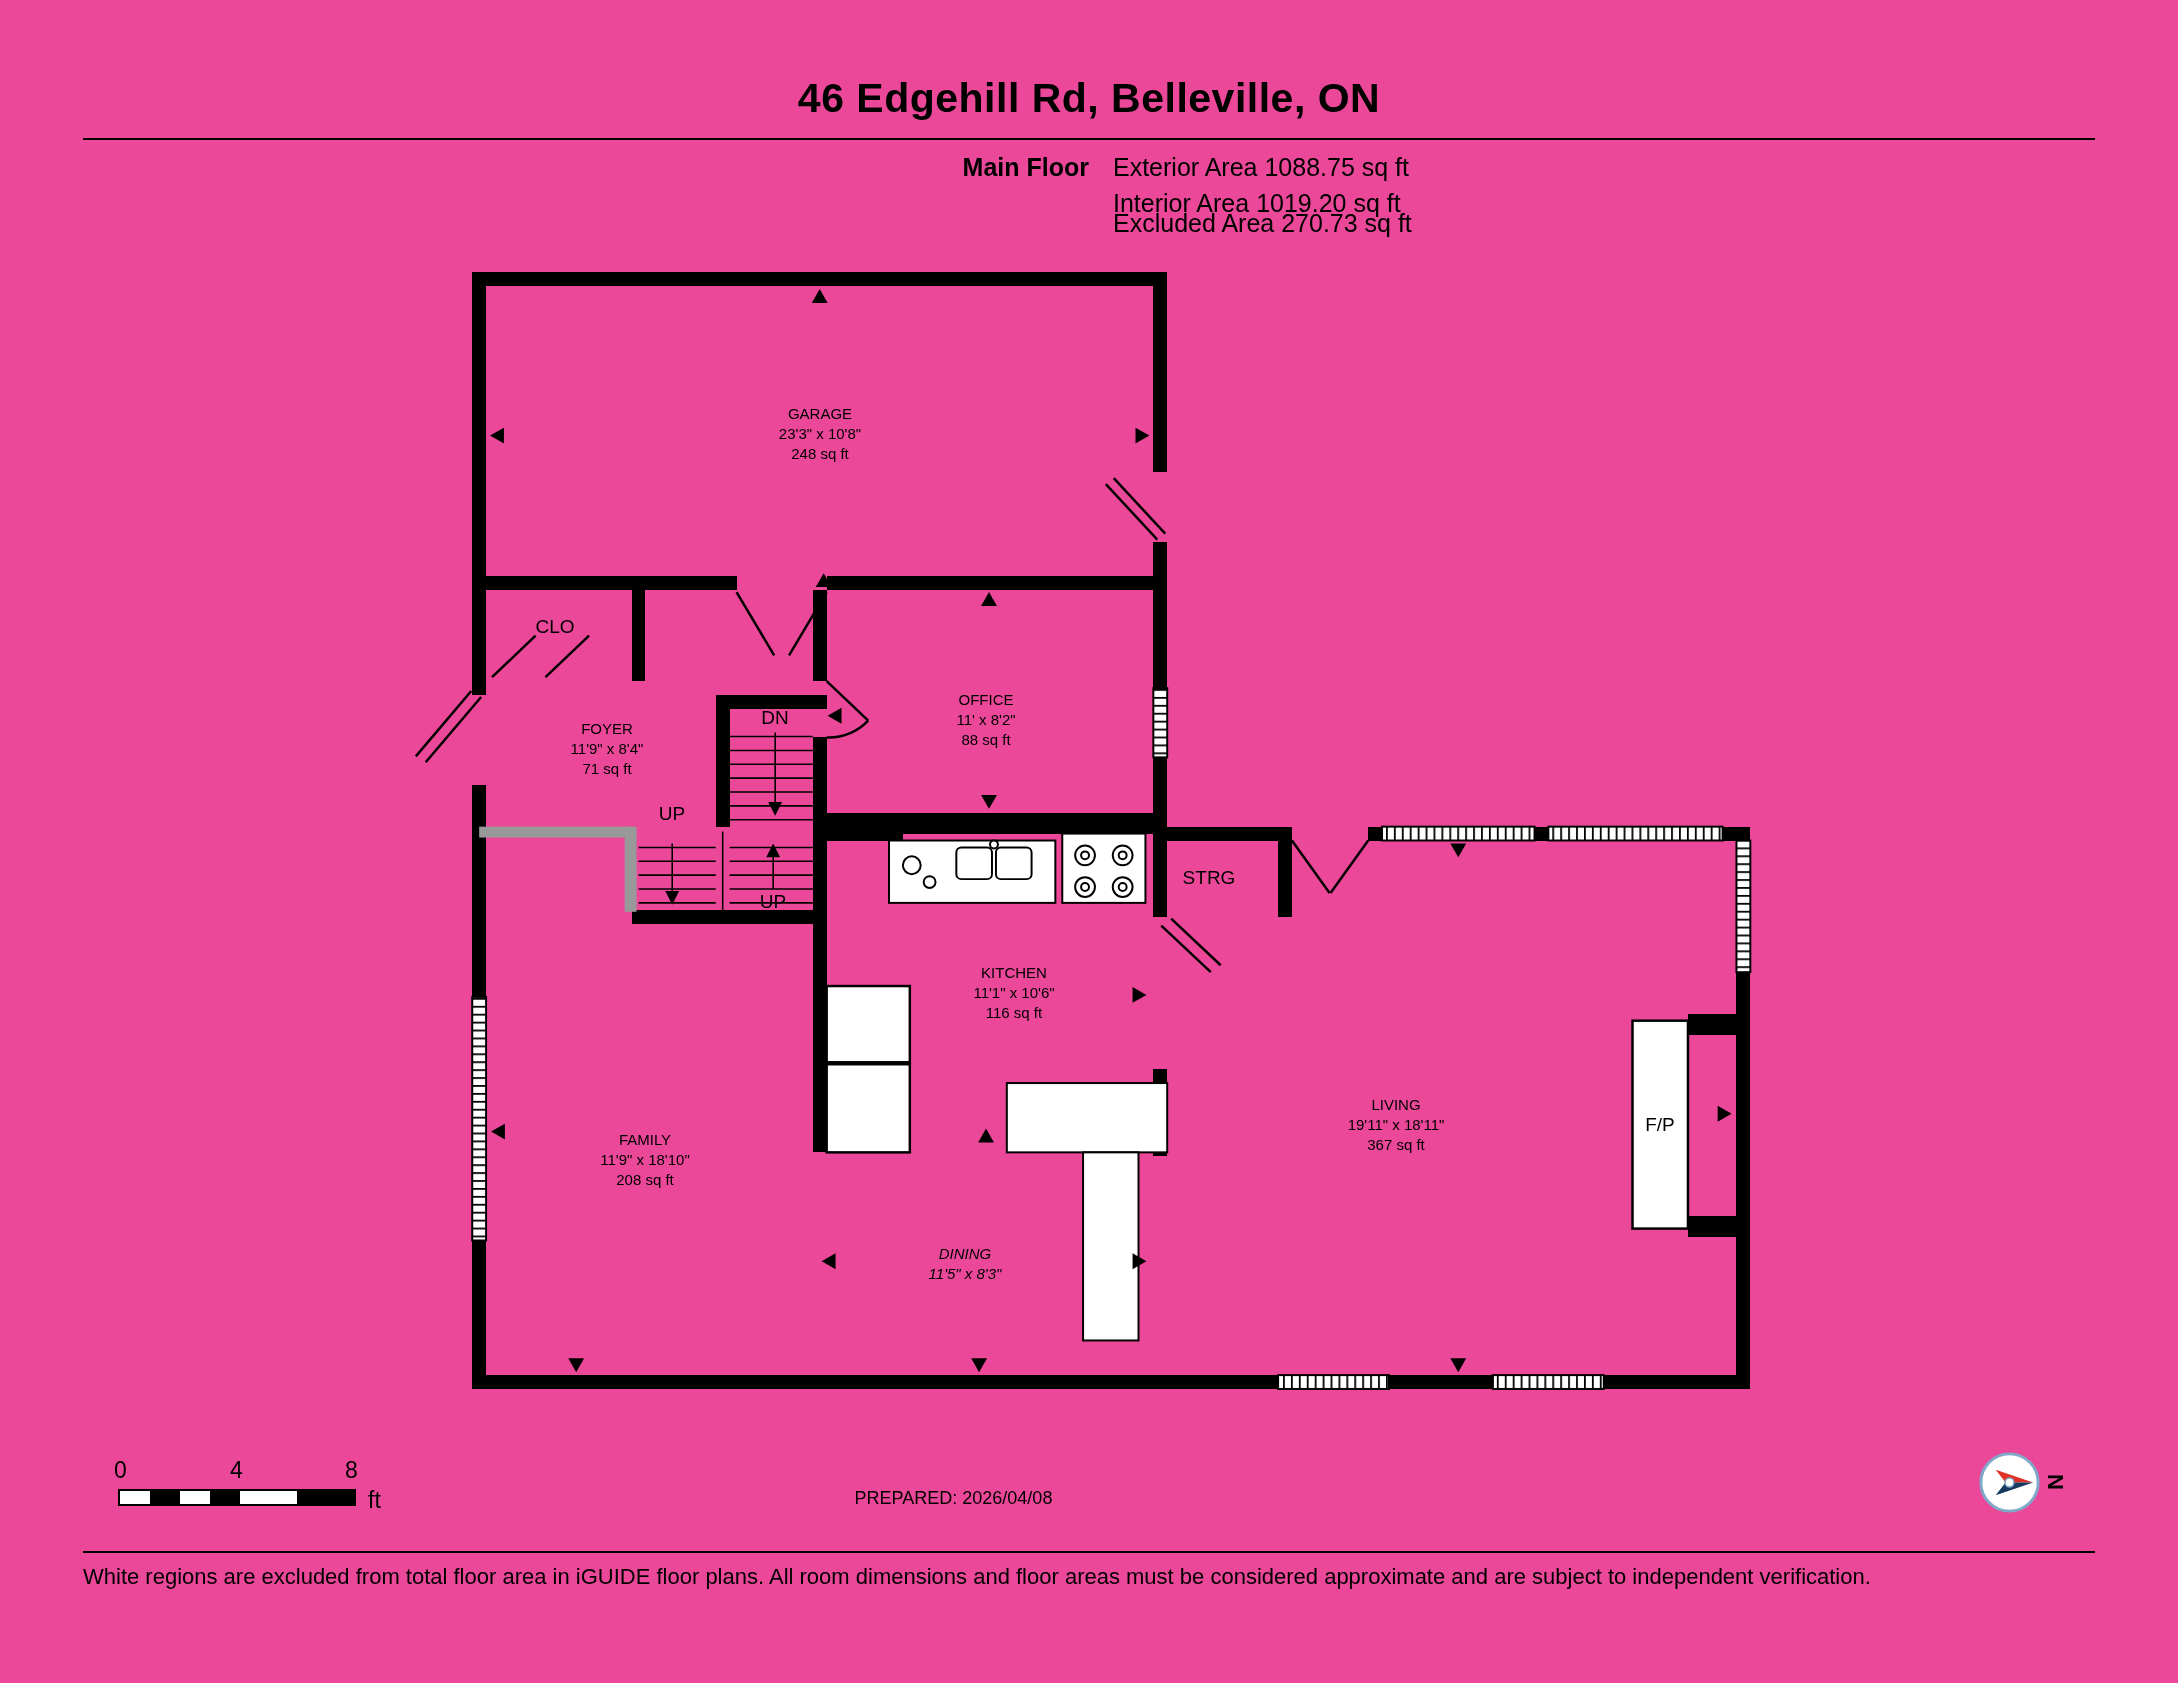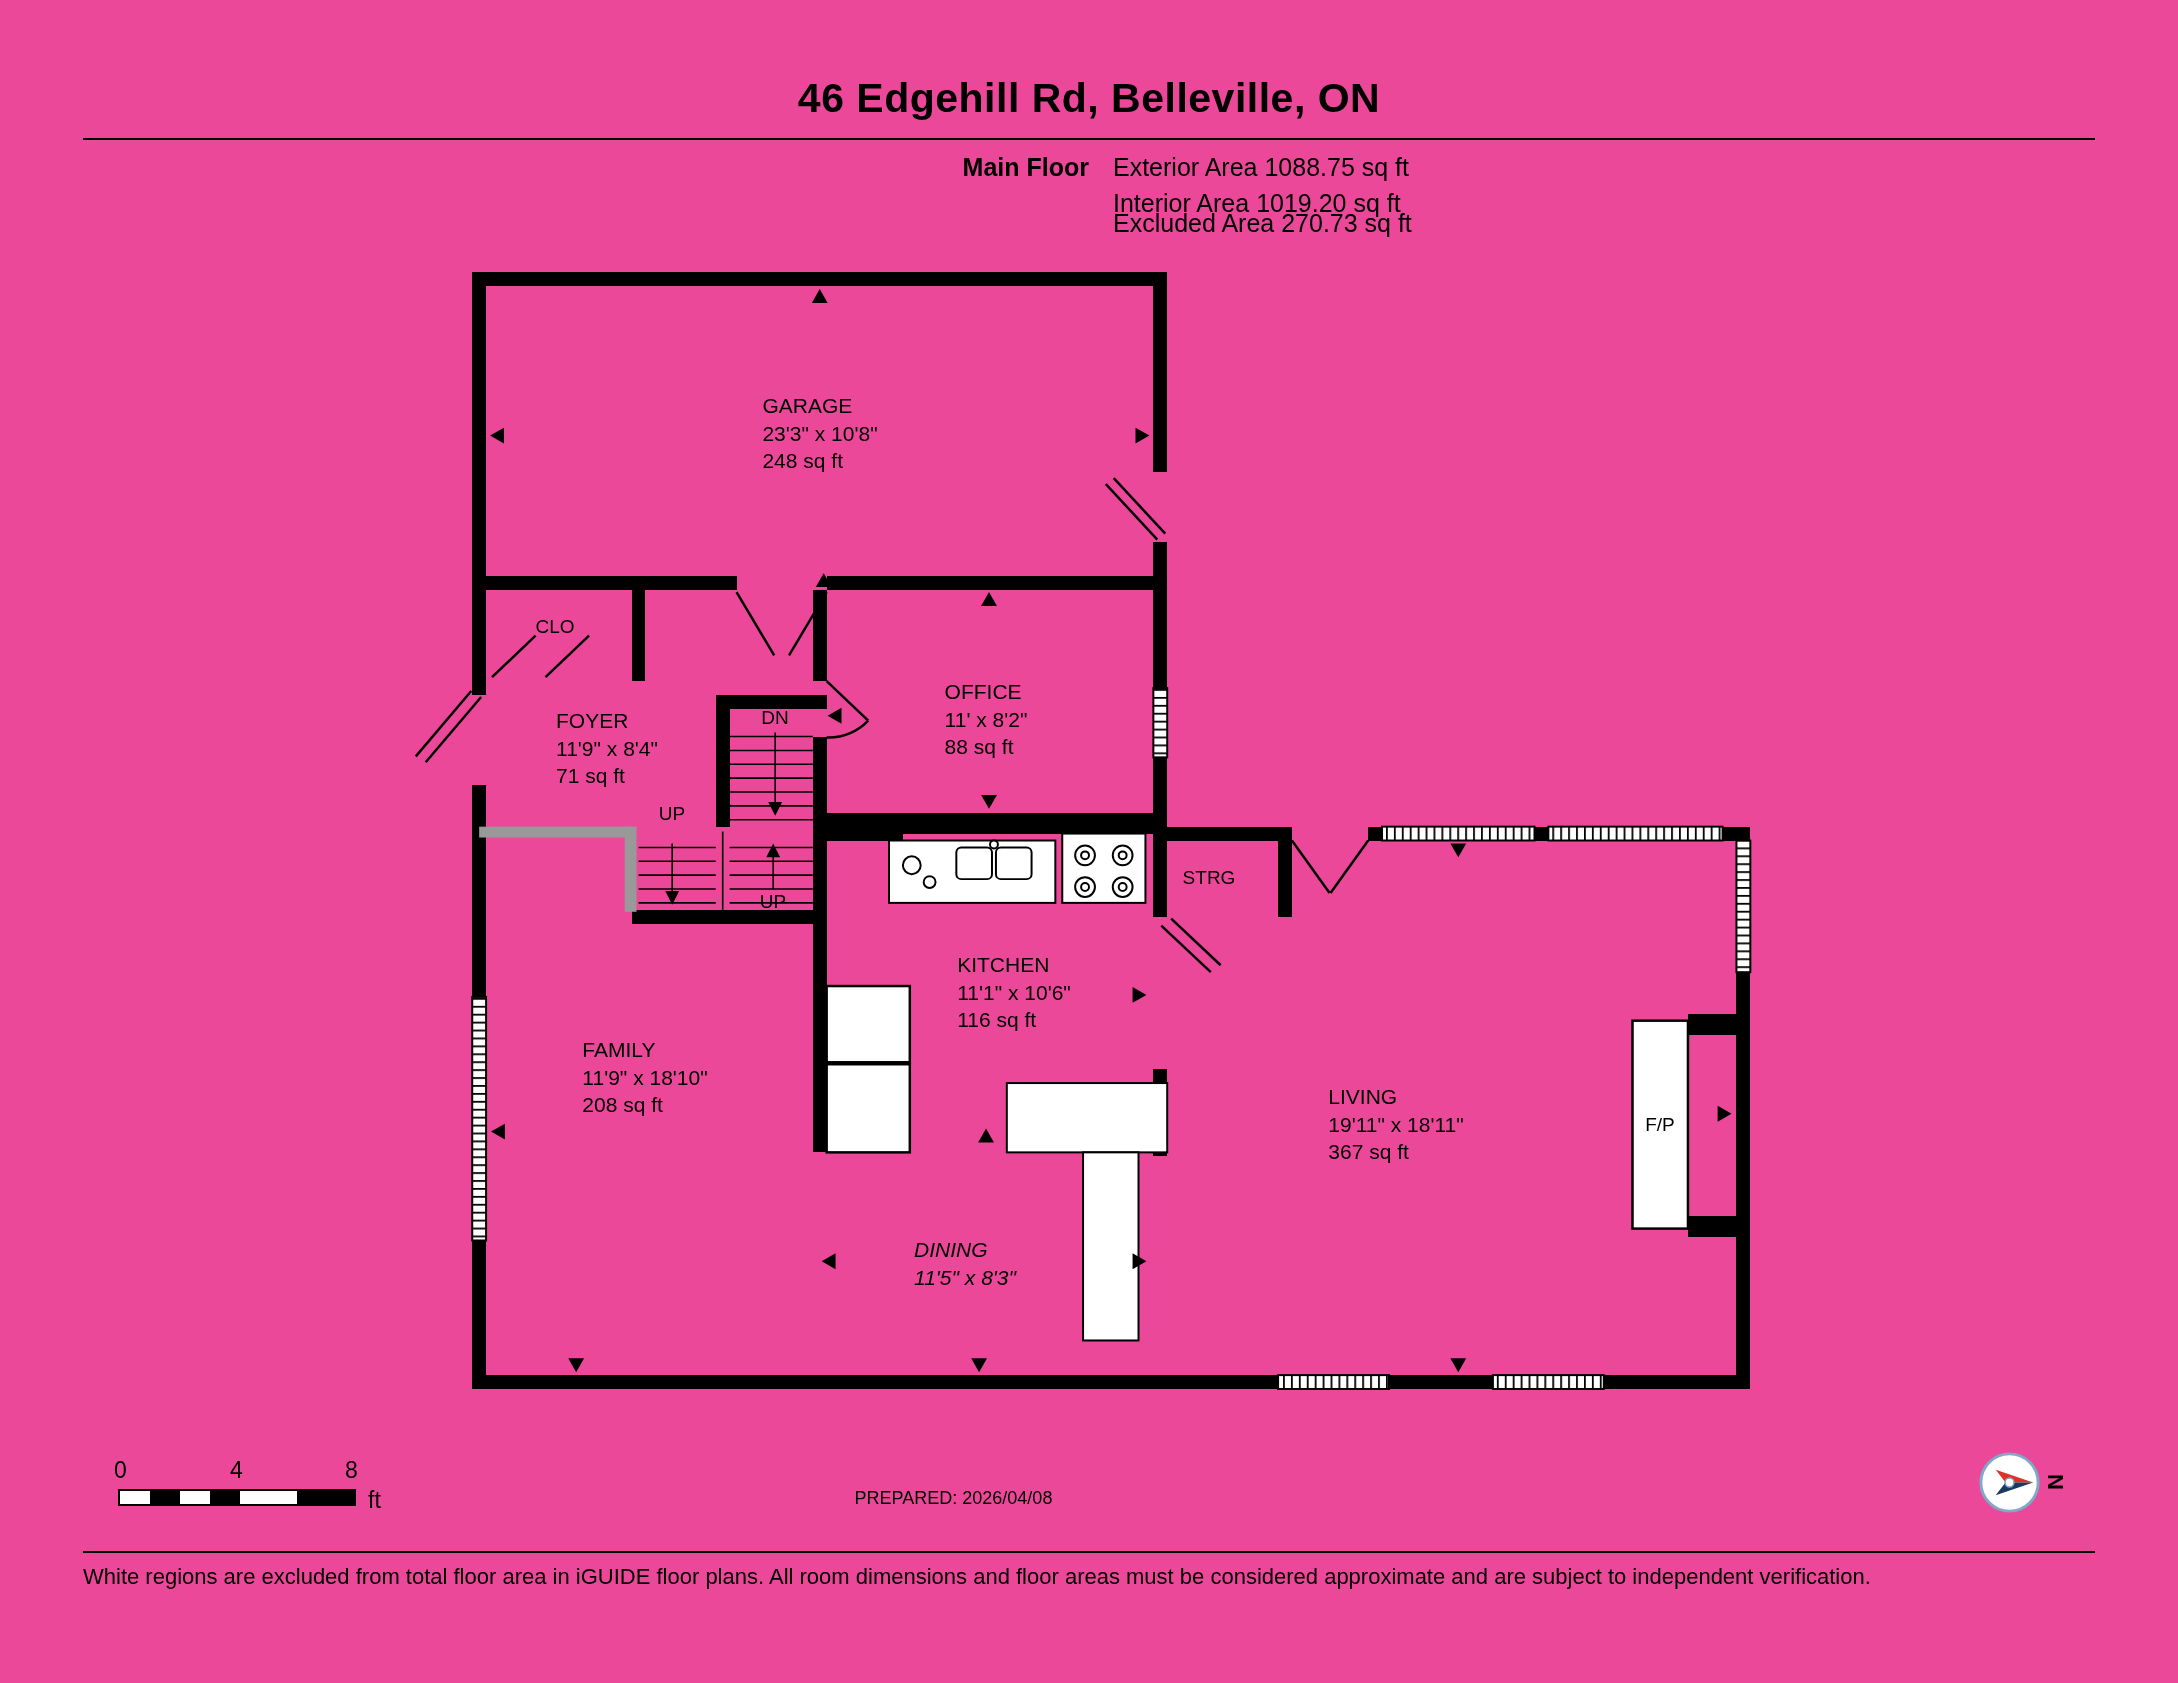--- a/index.html
+++ b/index.html
@@ -12,22 +12,22 @@
   .rule-top { top:138px; }
   .rule-bottom { top:1551px; }
 
   .floor-label { position:absolute; top:153px; left:832px; width:257px; text-align:right;
                  font-size:25px; font-weight:bold; }
   .area-line { position:absolute; left:1113px; font-size:25px; }
   .area-1 { top:153px; } .area-2 { top:189px; } .area-3 { top:209px; }
 
   .plan-svg { position:absolute; left:0; top:0; }
 
-  .room-label { position:absolute; transform:translate(-50%,-50%); 
-                font-size:21px; line-height:1.32; white-space:nowrap; }
+  .room-label { position:absolute; transform:translate(-50%,-50%); text-align:center;
+                font-size:15px; line-height:1.32; white-space:nowrap; }
   .room-label .rname { display:block; }
   .room-label .rdims { display:block; }
   .room-label .rarea { display:block; }
   .tag-label { position:absolute; transform:translate(-50%,-50%); font-size:19px; white-space:nowrap; }
 
   .scale-num { position:absolute; top:1457px; font-size:23px; }
   .scale-bar { position:absolute; left:118px; top:1489px; width:238px; height:17px;
                border:2px solid #000; display:flex; }
   .scale-bar .seg { height:100%; }
   .scale-unit { position:absolute; left:368px; top:1487px; font-size:23px; }
@@ -233,21 +233,21 @@
     <span class="rname">OFFICE</span>
     <span class="rdims">11' x 8'2"</span>
     <span class="rarea">88 sq ft</span>
   </div>
   <div class="room-label" style="left:1014px; top:993px;">
     <span class="rname">KITCHEN</span>
     <span class="rdims">11'1" x 10'6"</span>
     <span class="rarea">116 sq ft</span>
   </div>
   <div class="tag-label" style="left:1209px; top:878px;">STRG</div>
-  <div class="room-label" style="left:645px; top:1078px;">
+  <div class="room-label" style="left:645px; top:1160px;">
     <span class="rname">FAMILY</span>
     <span class="rdims">11'9" x 18'10"</span>
     <span class="rarea">208 sq ft</span>
   </div>
   <div class="room-label" style="left:1396px; top:1125px;">
     <span class="rname">LIVING</span>
     <span class="rdims">19'11" x 18'11"</span>
     <span class="rarea">367 sq ft</span>
   </div>
   <div class="room-label" style="left:965px; top:1264px;font-style:italic;">

